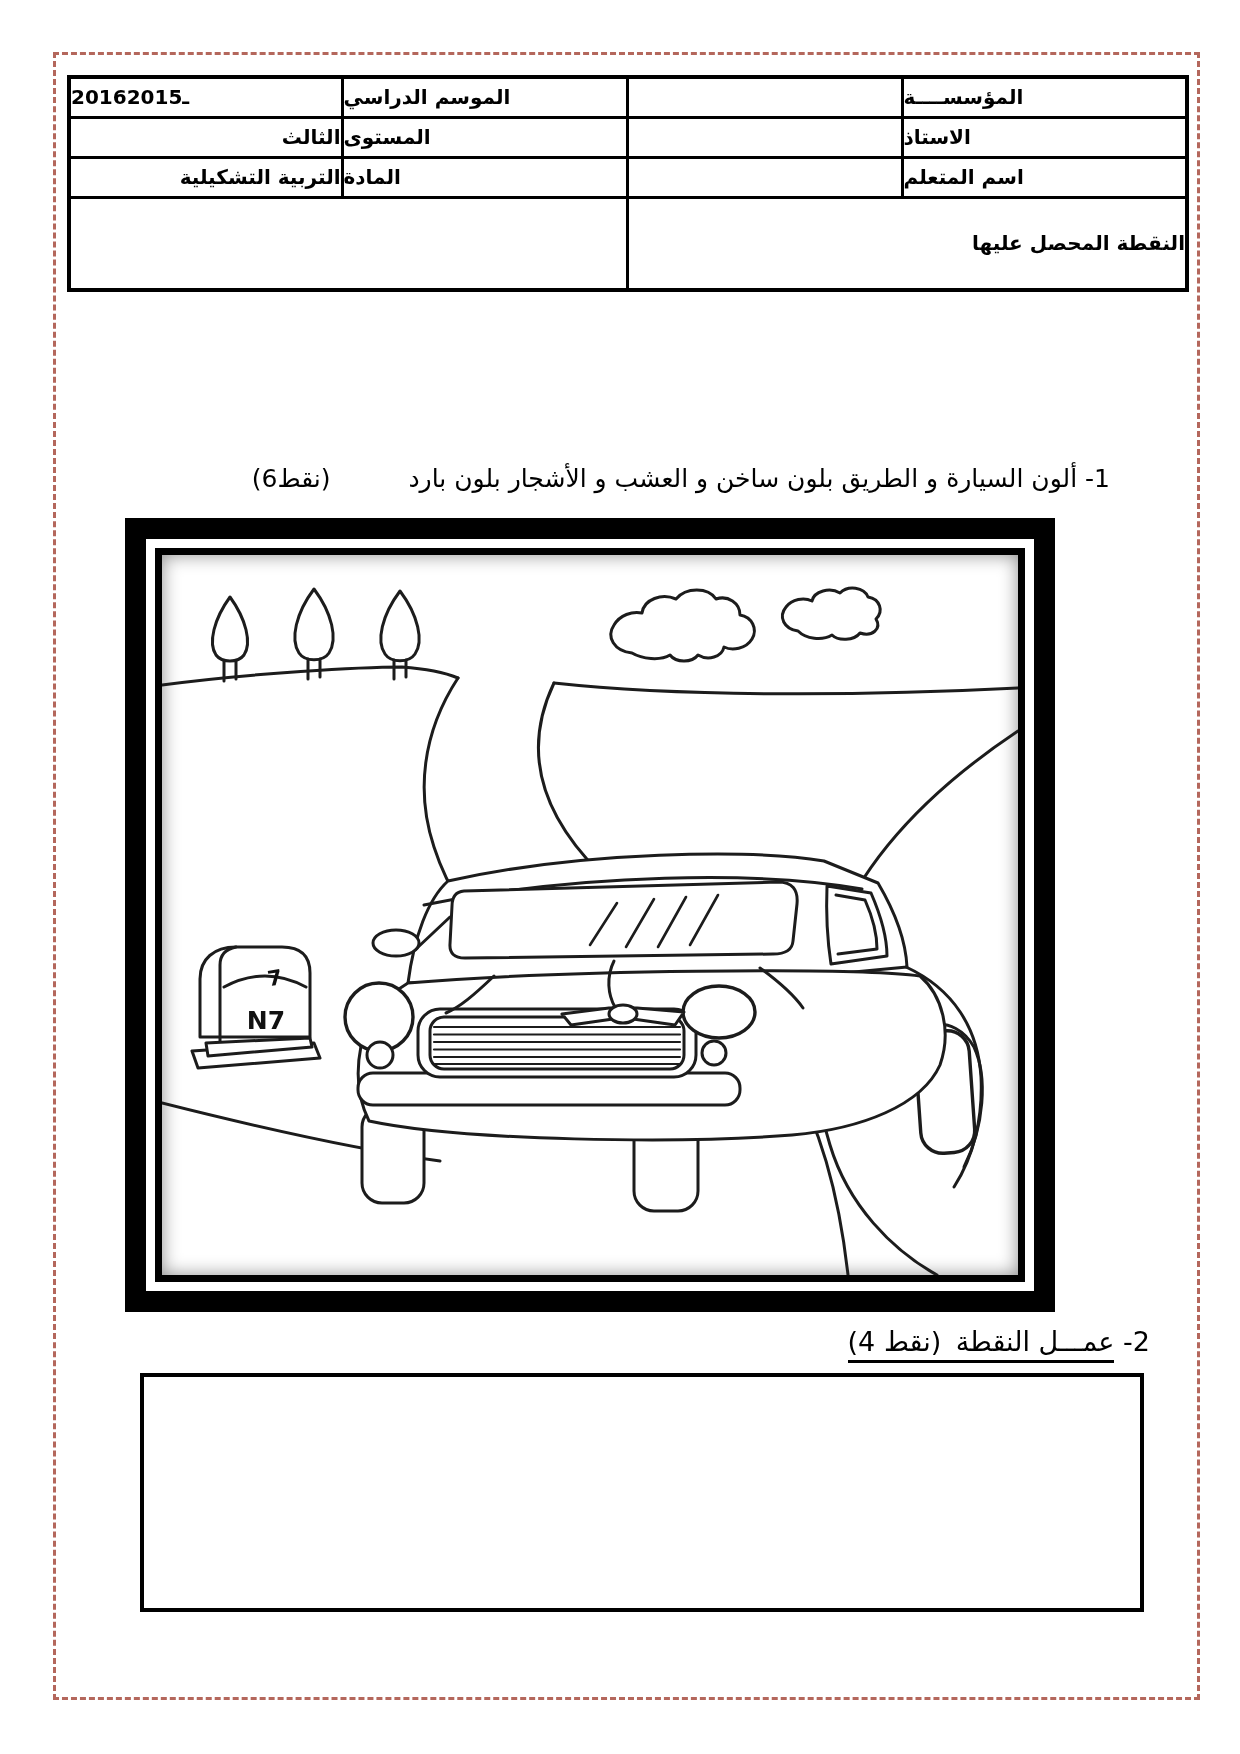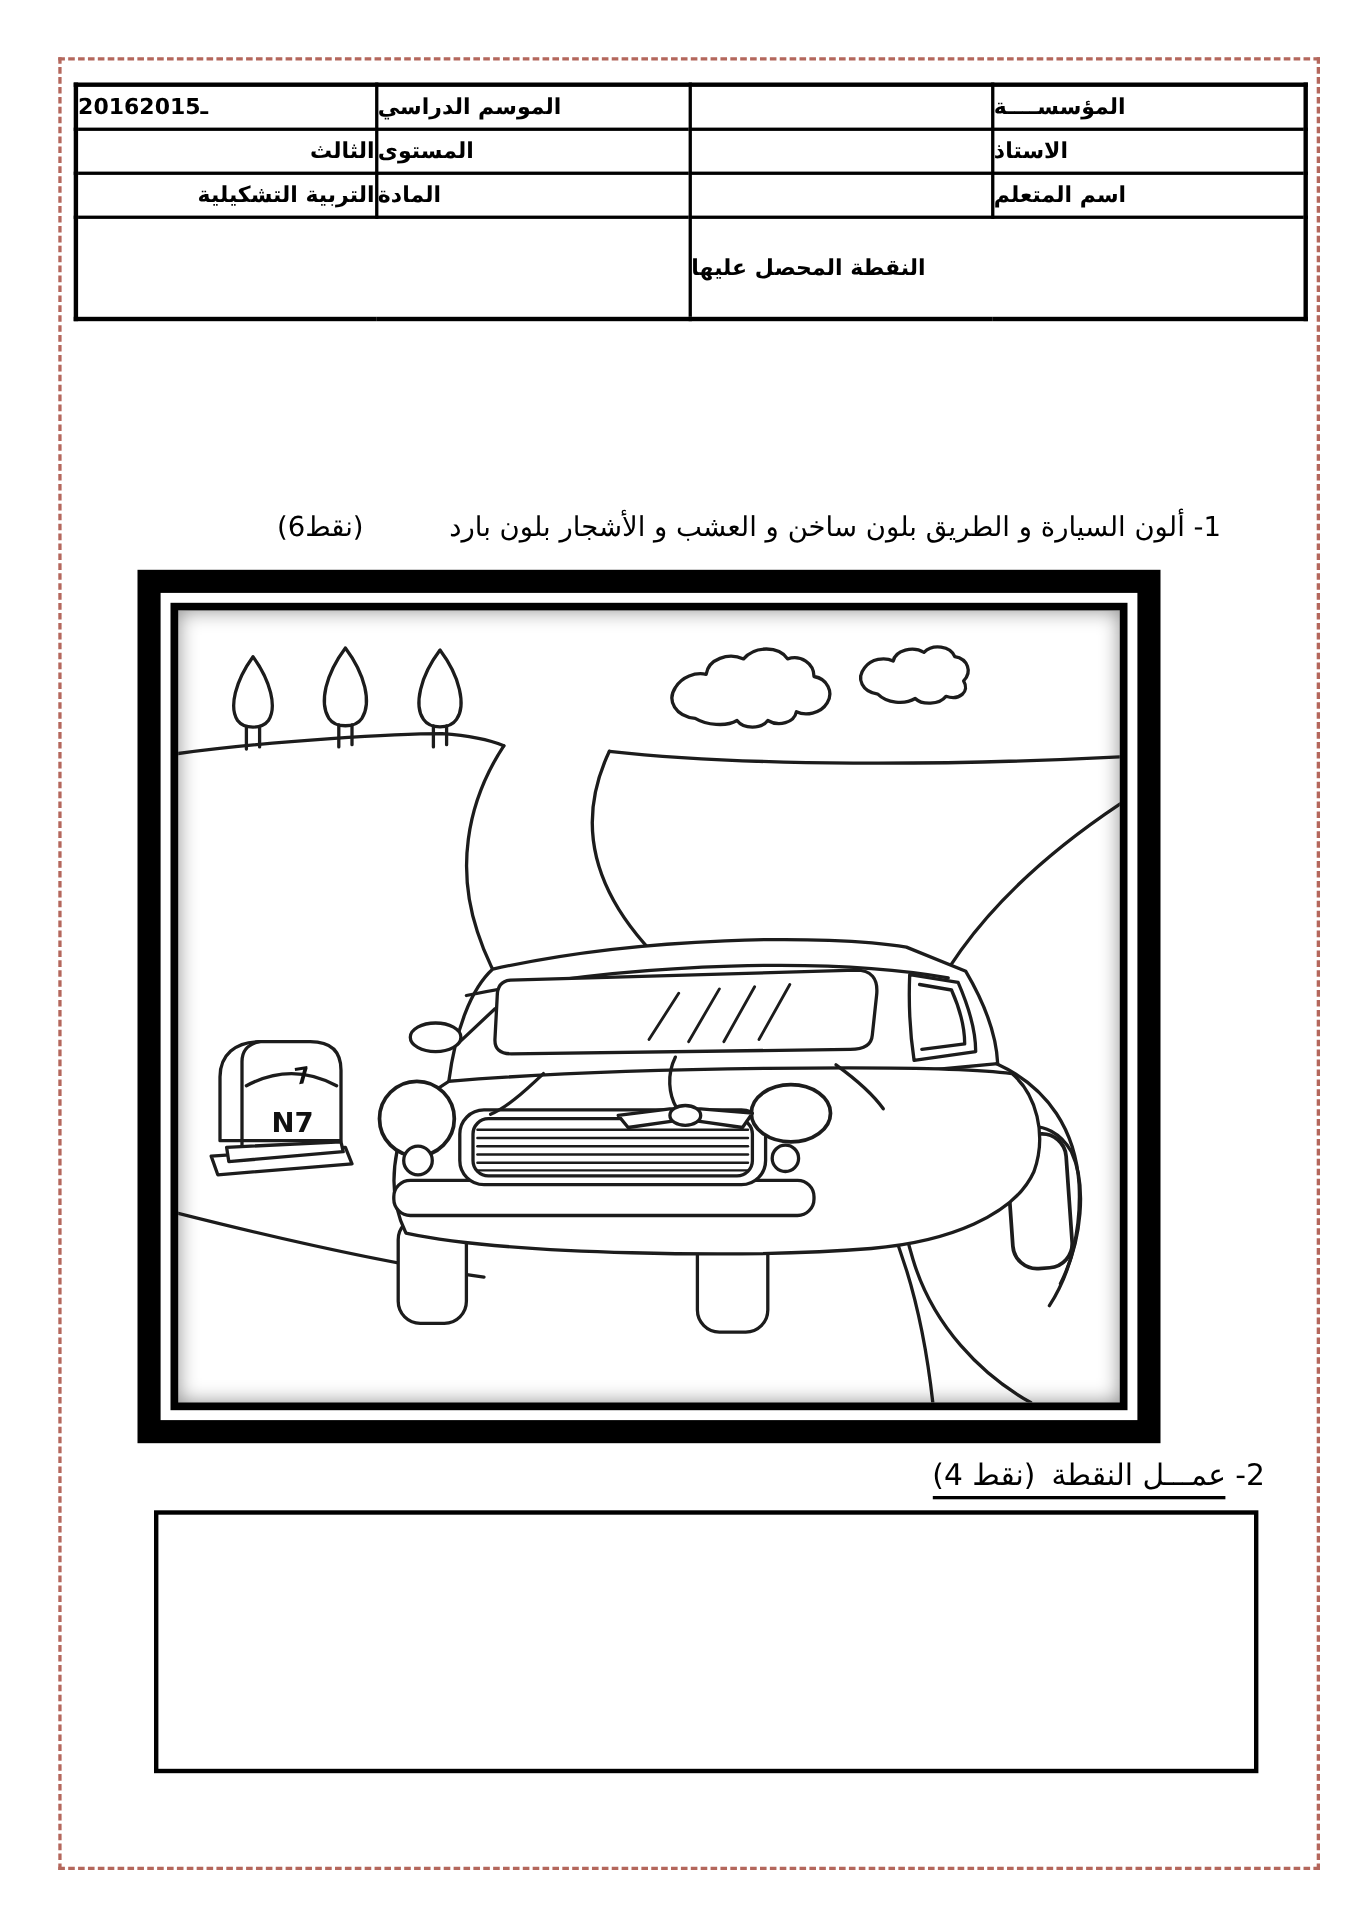--- a/index.html
+++ b/index.html
@@ -10,21 +10,21 @@
   
   table.hdr{border-collapse:collapse;position:absolute;left:67px;top:75px;width:1118px;
     direction:rtl;table-layout:fixed;border:4px solid #000;}
   table.hdr td{border:3px solid #000;padding:0;vertical-align:middle;box-sizing:border-box;}
   td.c-lbl{width:285px;} td.c-emp{width:275px;} td.c-lbl2{width:285px;} td.c-val{width:273px;}
   tr.r-small td{height:40px;}
   .lbl{font-weight:bold;font-size:20px;text-align:left;padding-right:18px;}
   .val{font-weight:bold;font-size:20px;text-align:right;padding-right:10px;}
   .val-ltr{direction:ltr;unicode-bidi:isolate;display:block;text-align:left;padding-left:0;padding-right:14px;}
   td.title-cell{height:52px;text-align:center;font-weight:bold;font-size:37px;letter-spacing:0px;}
-  td.grade-cell{height:93px;text-align:left;font-weight:bold;font-size:20px;}
+  td.grade-cell{height:93px;text-align:right;font-weight:bold;font-size:20px;}
   td.notes-cell{height:66px;text-align:center;font-weight:bold;font-size:20px;}
   
   .q{position:absolute;direction:rtl;font-weight:normal;white-space:nowrap;margin-left:20px;}
   .q1{top:464px;right:130px;font-size:25px;}
   .q2{top:1326px;right:90px;font-size:27px;}
   .pts{direction:ltr;unicode-bidi:isolate;}
   .q1 .pts{margin-right:70px;}
   .q2 .pts{margin-right:6px;}
   .underlined{border-bottom:3px solid #000;padding-bottom:3px;}
   

